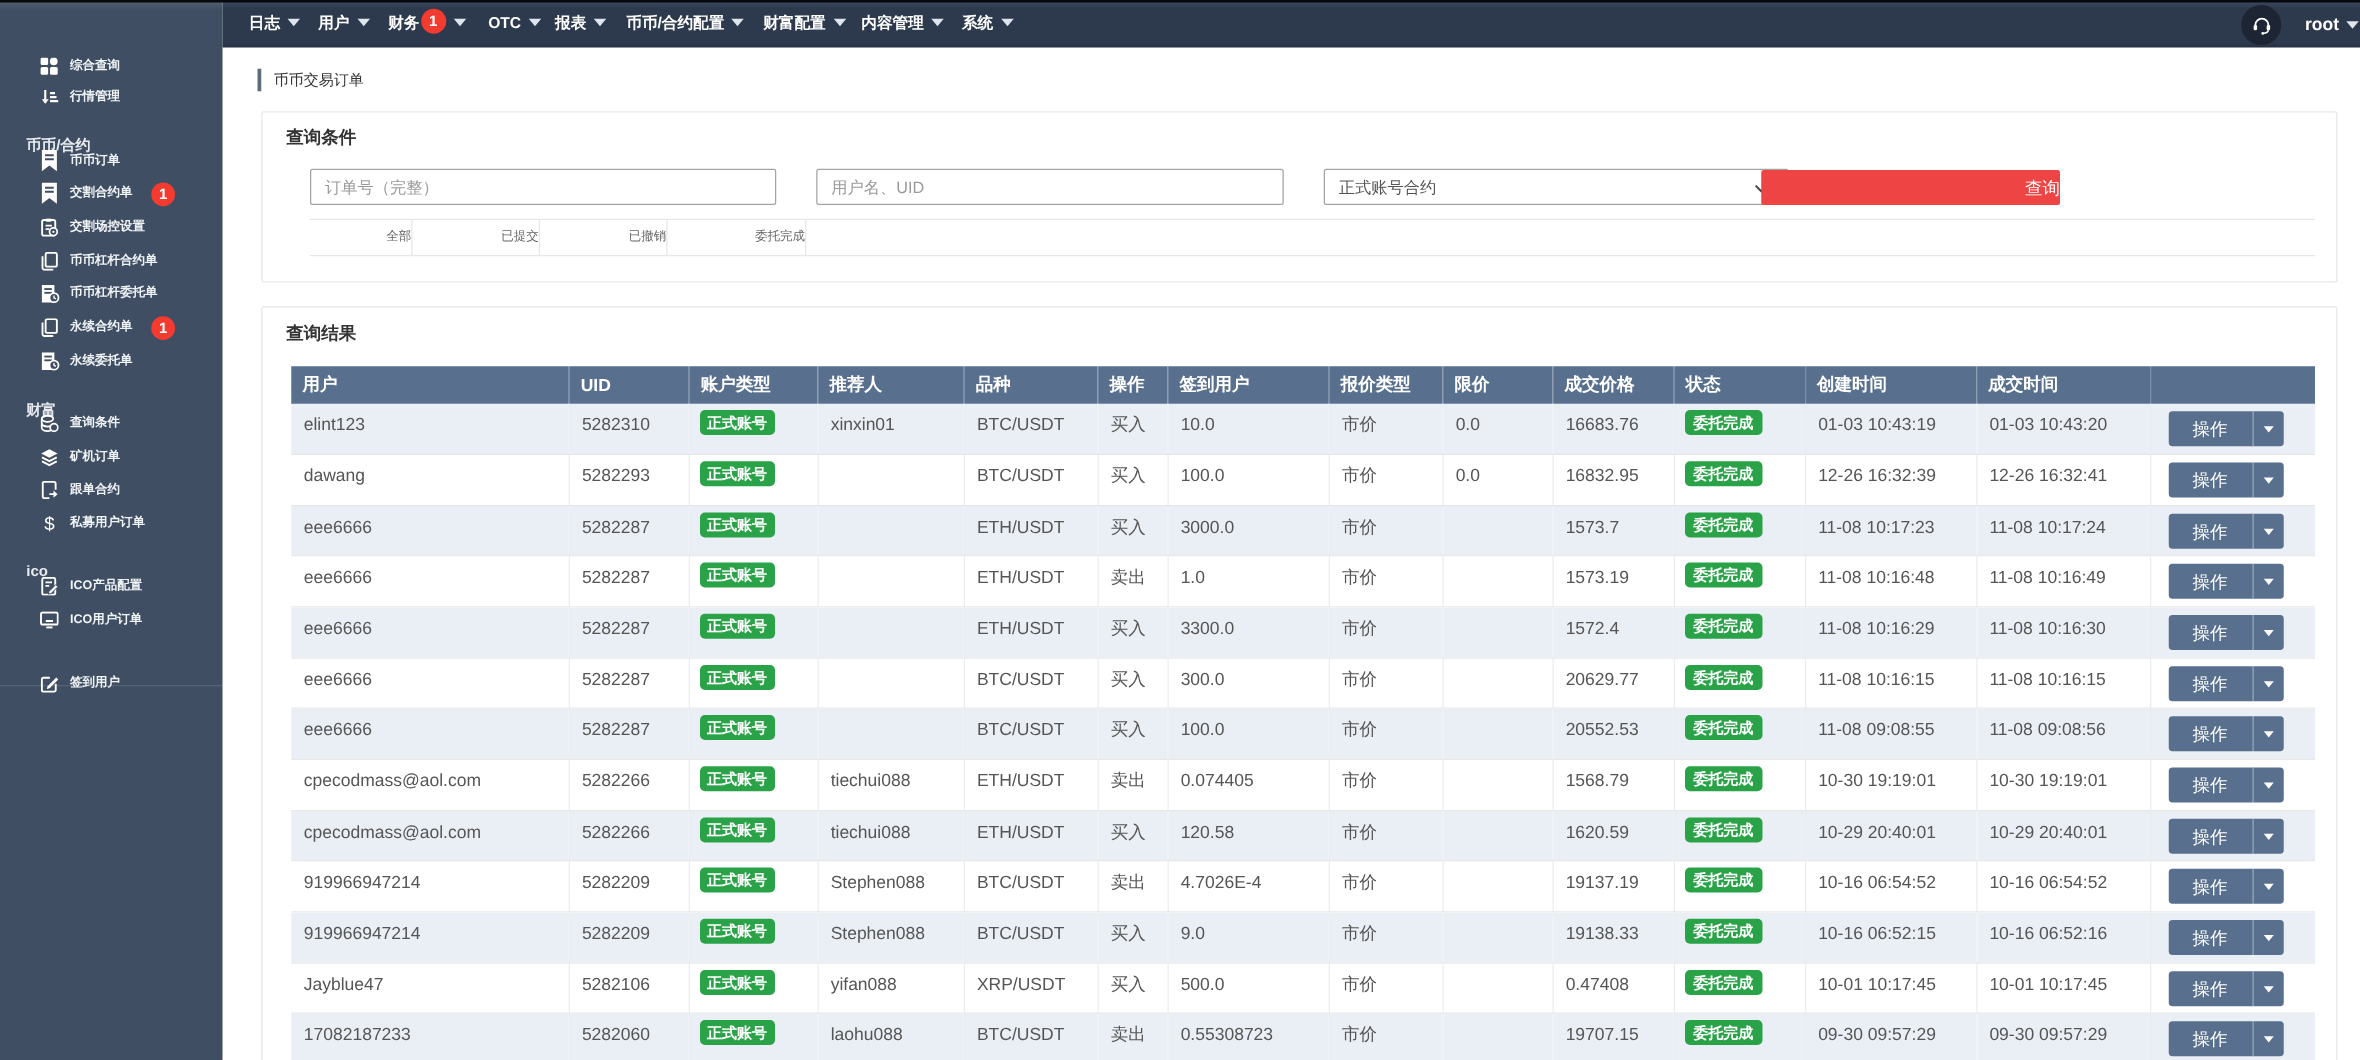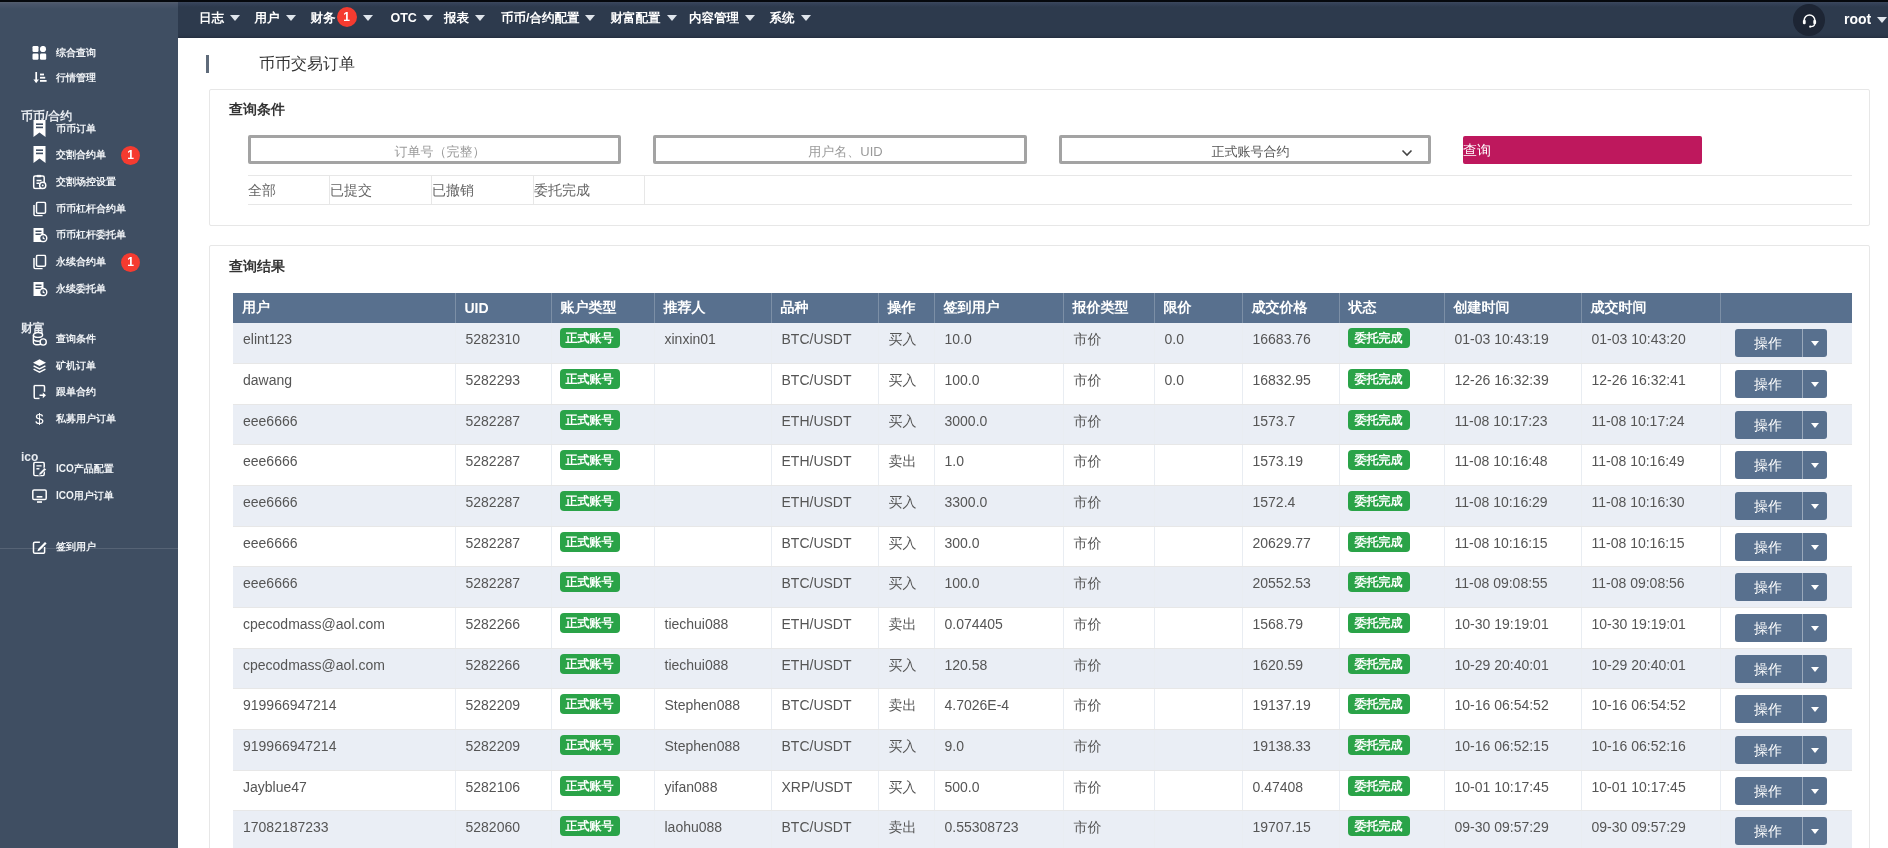--- a/index.html
+++ b/index.html
@@ -22,35 +22,35 @@
 .nitem { position:absolute; top:0; height:38px; line-height:36px; color:#fff; font-size:12.5px; font-weight:bold; white-space:nowrap; }
 .car { display:inline-block; vertical-align:middle; margin-left:6px; margin-top:-1px; width:0; height:0;
   border-left:5px solid transparent; border-right:5px solid transparent; border-top:6px solid #dfe5ec; }
 .nbadge { display:inline-block; vertical-align:middle; margin-left:1px; margin-top:-4px; width:20px; height:20px; border-radius:50%;
   background:#f53b30; color:#fff; font-size:12px; text-align:center; line-height:20px; }
 .ncircle { position:absolute; left:1615px; top:4px; width:32px; height:32px; border-radius:50%; background:#1d2534;
   display:flex; align-items:center; justify-content:center; }
 .root { position:absolute; left:1666px; top:0; height:48px; line-height:38px; color:#fff; font-size:14px; font-weight:bold; }
 
 .tbar { position:absolute; left:206px; top:55px; width:3px; height:18px; background:#5f6b7a; }
-.ptitle { position:absolute; left:219px; top:51px; font-size:16px; line-height:26px; color:#333;margin-left:40px; }
+.ptitle { position:absolute; left:219px; top:51px; font-size:12px; line-height:26px; color:#333; }
 .card { position:absolute; left:209px; width:1661px; background:#fff; border:1px solid #e7e7e7; border-radius:2px; }
 .card1 { top:89px; height:137px; }
 .card2 { top:245px; height:660px; }
 .clabel { position:absolute; left:19px; font-size:14px; font-weight:bold; color:#333; }
-.inp { position:absolute; top:45px; height:29px; border:3px solid #a3a3a3; border-radius:2px; background:#fff;
-  font-size:13px; color:#555; padding-left:11px; line-height:27px;text-align:center; }
+.inp { position:absolute; top:45px; height:29px; border:1px solid #a3a3a3; border-radius:2px; background:#fff;
+  font-size:13px; color:#555; padding-left:11px; line-height:27px; }
 .ph { color:#9a9a9a; }
 .sel .sar { position:absolute; right:15px; top:11px; }
 .sel .sar svg { display:block; }
-.qbtn { position:absolute; left:1253px; top:46px; width:239px; height:28px; background:#be185d; border-radius:2px;
-  color:#fff; font-size:14px; text-align:left; line-height:28px; }
+.qbtn { position:absolute; left:1199px; top:46px; width:239px; height:28px; background:#ef4444; border-radius:2px;
+  color:#fff; font-size:14px; text-align:right; line-height:28px; }
 .tabs { position:absolute; left:38px; top:85px; width:1604px; height:30px; border-top:1px solid #e7e7e7;
   border-bottom:1px solid #e7e7e7; }
-.tab { float:left; height:28px; line-height:28px; text-align:left; font-size:14px; color:#666; border-right:1px solid #e7e7e7; }
+.tab { float:left; height:28px; line-height:28px; text-align:right; font-size:10px; color:#666; border-right:1px solid #e7e7e7; }
 
 table { position:absolute; left:23px; top:47px; width:1619px; border-collapse:collapse; table-layout:fixed; }
 th { background:#58708e; color:#fff; font-size:14px; font-weight:bold; text-align:left; height:30px; padding:0 0 0 9px;
   border-right:1px solid rgba(255,255,255,.22); }
 th:last-child { border-right:none; }
 td { height:40.66px; font-size:14px; color:#555; padding:6px 0 0 10px; vertical-align:top; line-height:20px;
   border-right:1px solid #e9edf2; border-bottom:1px solid #e7e7e7; background:#fff; overflow:hidden; white-space:nowrap; }
 td:last-child { border-right:none; }
 tr.odd td { background:#eaeef5; }
 .gb { display:inline-block; width:60px; height:20px; margin-top:-1px; margin-left:-2px; border-radius:4px; background:#2aa348; color:#fff;

